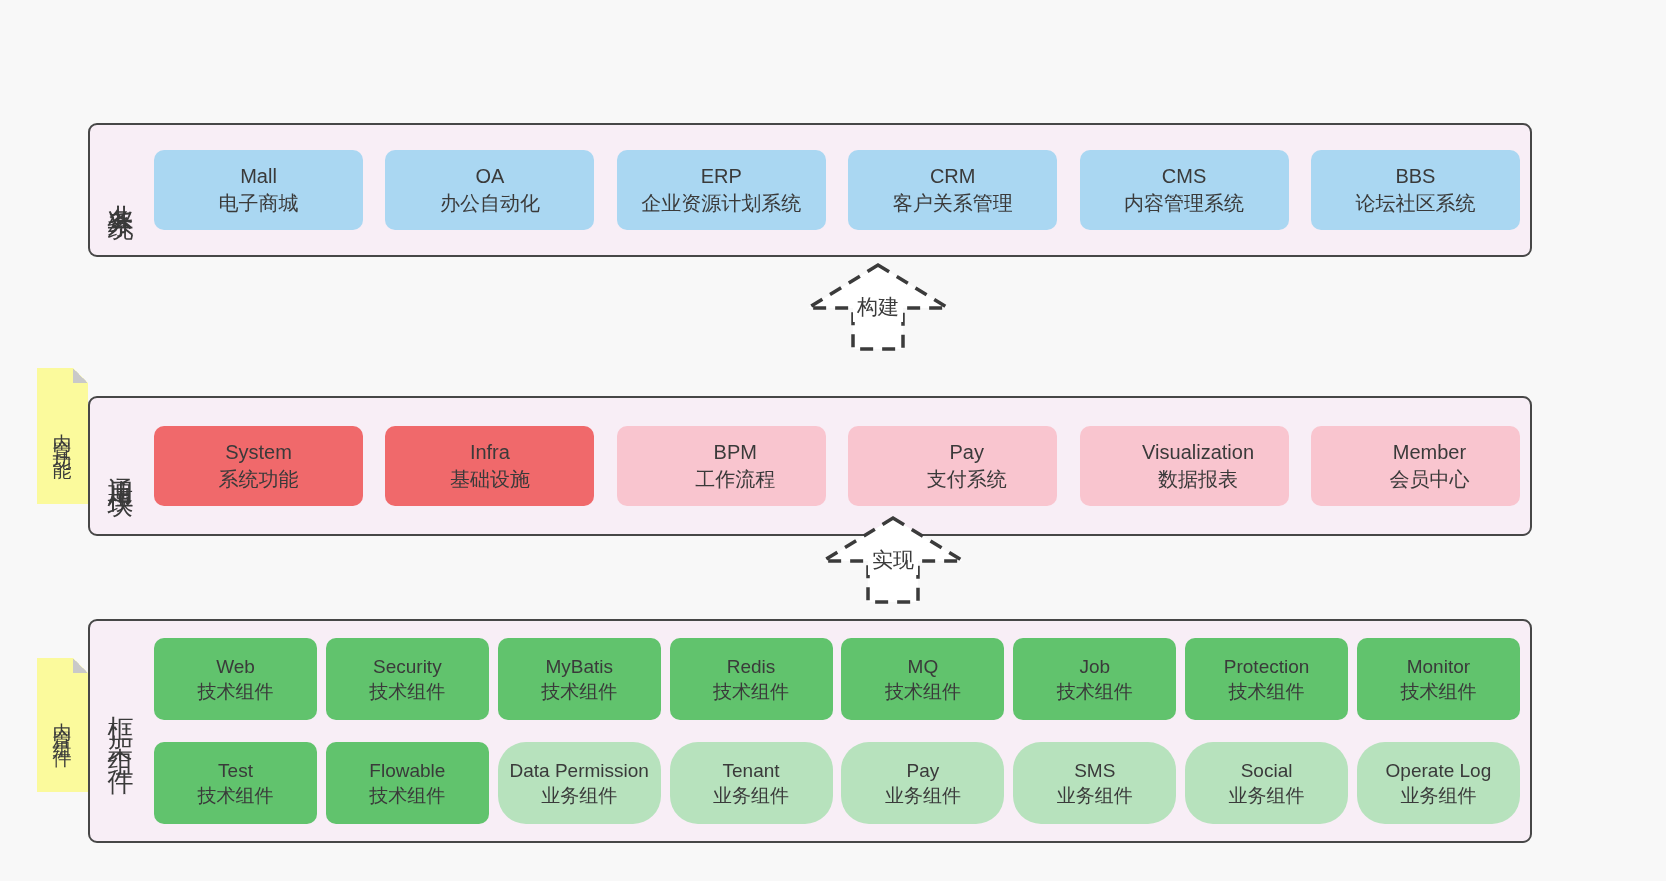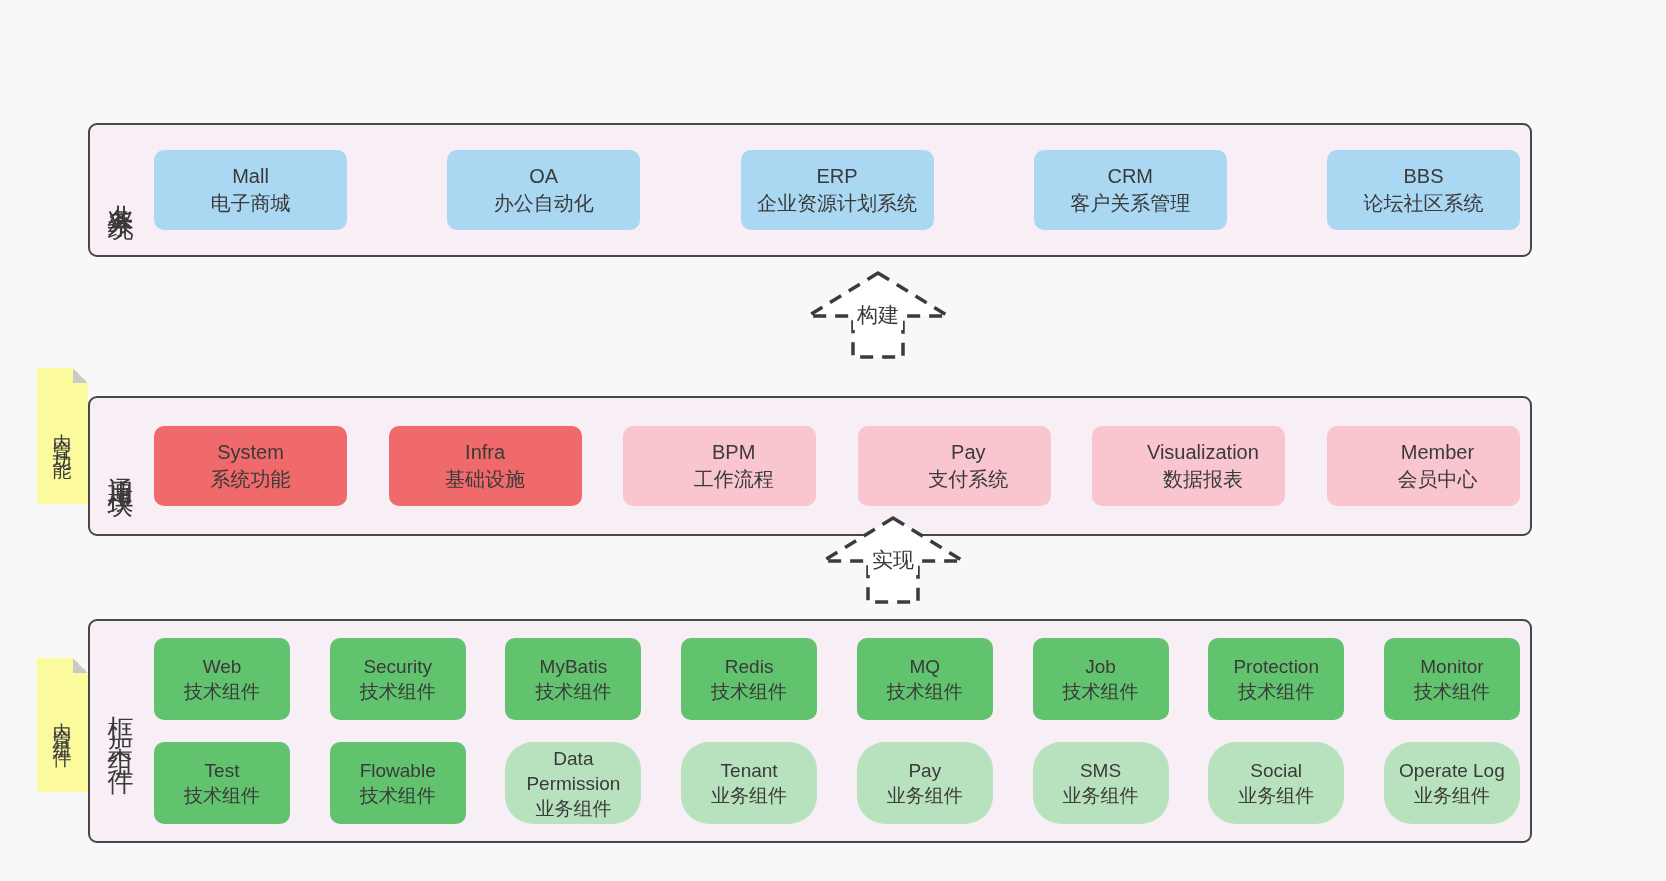--- a/index.html
+++ b/index.html
@@ -36,22 +36,22 @@
     flex:1;display:flex;flex-direction:column;justify-content:center;gap:22px;
     padding:0 10px 0 2px;
   }
   .band-row{display:flex;align-items:center;justify-content:space-between;}
   
   .box{
     box-sizing:border-box;border-radius:10px;
     display:flex;flex-direction:column;align-items:center;justify-content:center;
     text-align:center;line-height:27px;font-size:20px;color:#3a3a3a;
   }
-  .band-boxes .box{width:193px;height:80px;}
-  .band-row .box{width:136px;height:82px;font-size:19px;line-height:25px;}
+  .band-boxes .box{width:209px;height:80px;}
+  .band-row .box{width:163px;height:82px;font-size:19px;line-height:25px;}
   .box.blue{background:#aad7f2;}
   .box.red{background:#f0696b;}
   .box.pink{background:#f9c5cf;padding-left:28px;}
   .box.green{background:#61c36d;}
   .box.lgreen{background:#b7e2bd;border-radius:28px;}
   
   .sticky{
     position:absolute;left:37px;width:51px;background:#fbfa9c;
     clip-path:polygon(0 0, 36px 0, 51px 15px, 51px 100%, 0 100%);
     display:flex;align-items:center;justify-content:center;
@@ -61,21 +61,21 @@
   .fold{
     position:absolute;top:0;right:0;width:15px;height:15px;
     background:linear-gradient(to bottom left, rgba(0,0,0,0) 50%, #c9c9c9 50%);
   }
   .sticky-text{
     writing-mode:vertical-rl;text-orientation:upright;
     font-size:19px;letter-spacing:9px;line-height:1;color:#3a3a3a;
   }
   
   .up-arrow{position:absolute;width:146px;height:90px;}
-  #arrow-build{left:805px;top:270px;}
+  #arrow-build{left:805px;top:262px;}
   #arrow-implement{left:820px;top:515px;}
   .up-arrow svg{position:absolute;left:0;top:0;}
   .up-arrow path{
     fill:#ffffff;stroke:#3b3b3b;stroke-width:3.5;
     stroke-dasharray:13 9;stroke-linejoin:miter;
   }
   .arrow-label{
     position:absolute;left:50%;top:30px;transform:translateX(-50%);
     background:#ffffff;padding:1px 4px;font-size:21px;color:#3b3b3b;
     white-space:nowrap;
@@ -99,20 +99,24 @@
     </div>
     <div class="box blue">
       <div>ERP</div>
       <div>企业资源计划系统</div>
     </div>
     <div class="box blue">
       <div>CRM</div>
       <div>客户关系管理</div>
     </div>
     <div class="box blue">
+      <div>CMS</div>
+      <div>内容管理系统</div>
+    </div>
+    <div class="box blue">
       <div>BBS</div>
       <div>论坛社区系统</div>
     </div>
   </div>
 </div>
 
 <div class="up-arrow" id="arrow-build">
   <svg width="146" height="90" viewBox="0 0 146 90">
     <path d="M73 3 L143 46 L98 46 L98 87 L48 87 L48 46 L3 46 Z"></path>
   </svg>

